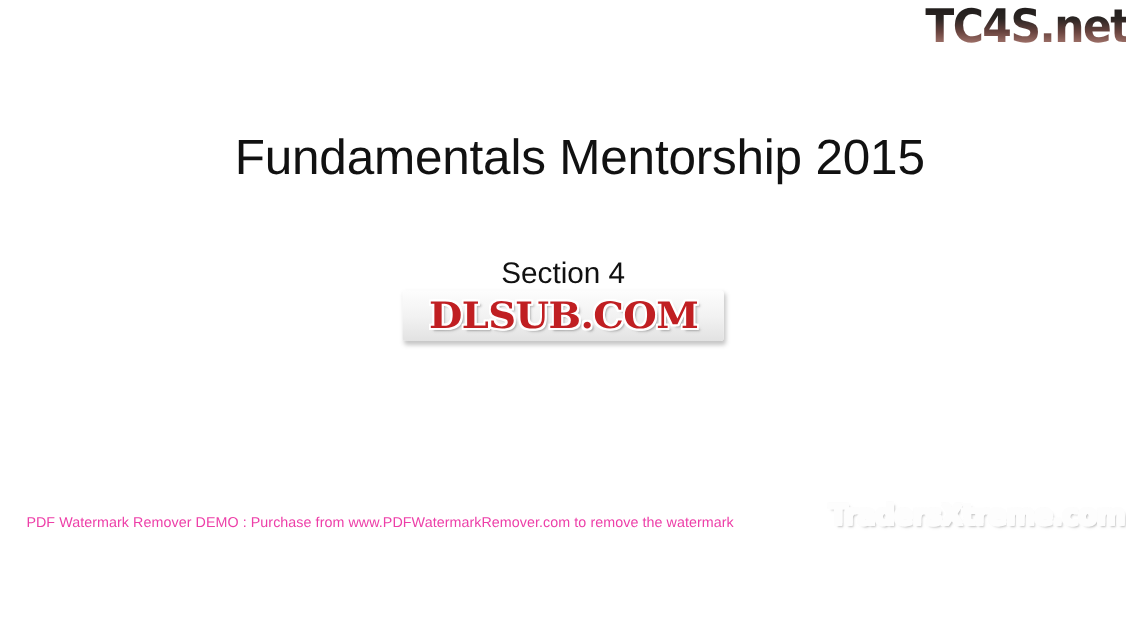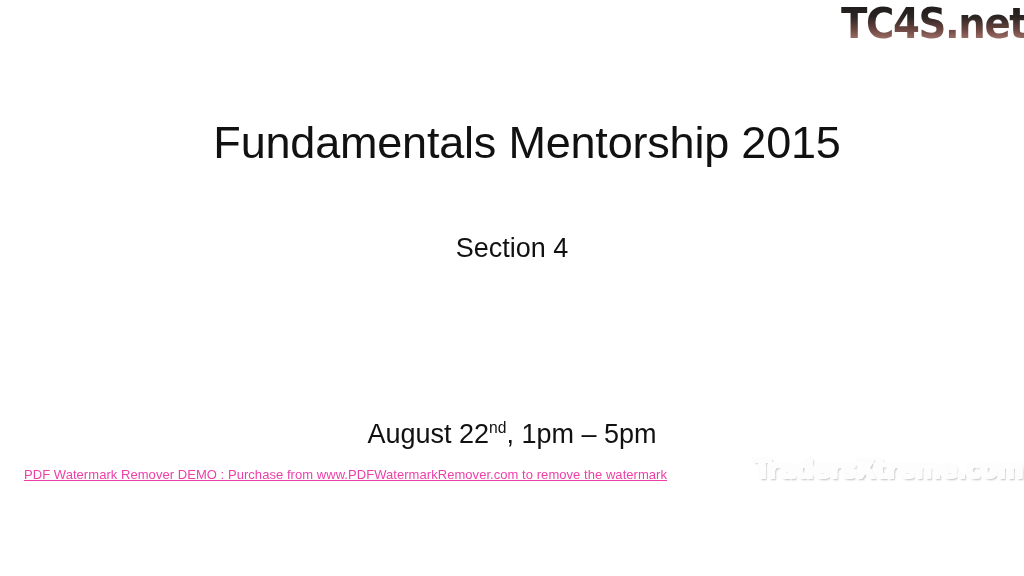--- a/index.html
+++ b/index.html
@@ -177,39 +177,38 @@
   .pdf-watermark {
     position: absolute;
     left: 24px;
     bottom: 6px;
     font-family: "Liberation Sans", sans-serif;
     font-size: 13px;
     font-weight: normal;
     color: #ed3fa8;
     letter-spacing: 0.05px;
     white-space: nowrap;
-    text-decoration: underline;
   }
 </style>
 </head>
 <body>
 
 <div class="slide">
 
   <div class="tc4s-logo">TC4S.net</div>
 
   <h1 class="slide-title">Fundamentals Mentorship 2015</h1>
 
   <div class="section-line">Section 4</div>
 
-
-
-  <div class="date-line">
-    <span>August 22</span><sup>nd</sup><span>, 1pm – 5pm</span>
+  <div class="dlsub-logo">
+    <span class="dlsub-logo-text">DLSUB.COM</span>
   </div>
+
+
 
   <div class="pdf-watermark">PDF Watermark Remover DEMO : Purchase from www.PDFWatermarkRemover.com to remove the watermark</div>
 
   <div class="tx-logo">
     <span class="tx-logo-inner">TradersXtreme.com</span>
   </div>
 
 </div>
 
 </body></html>

